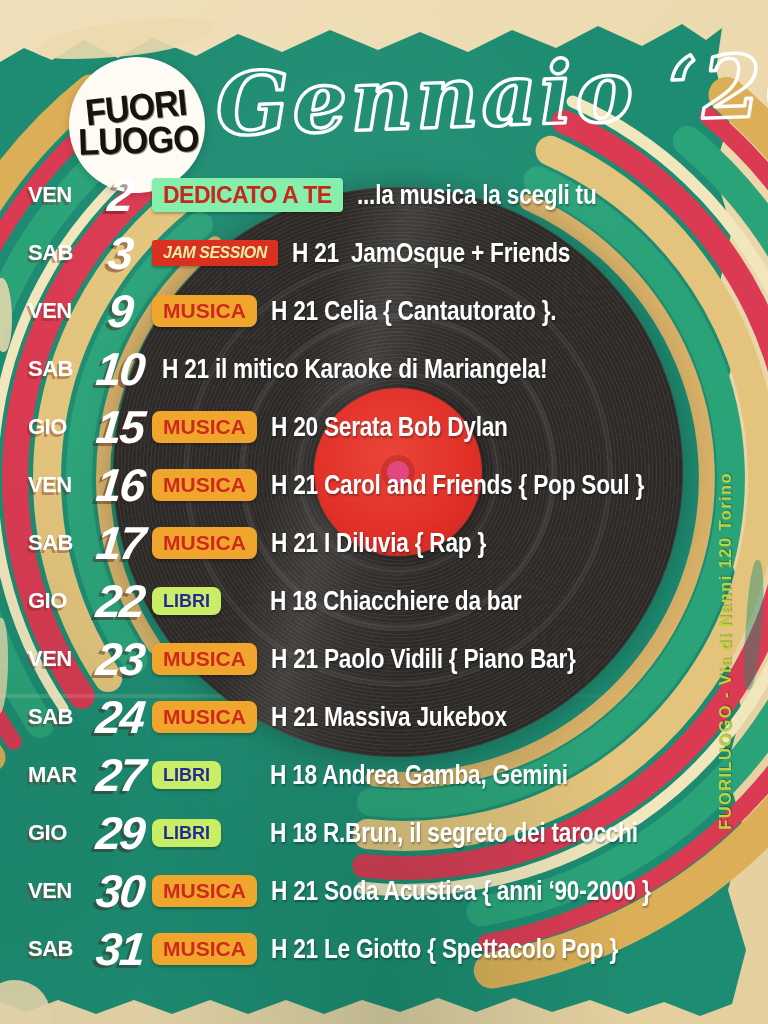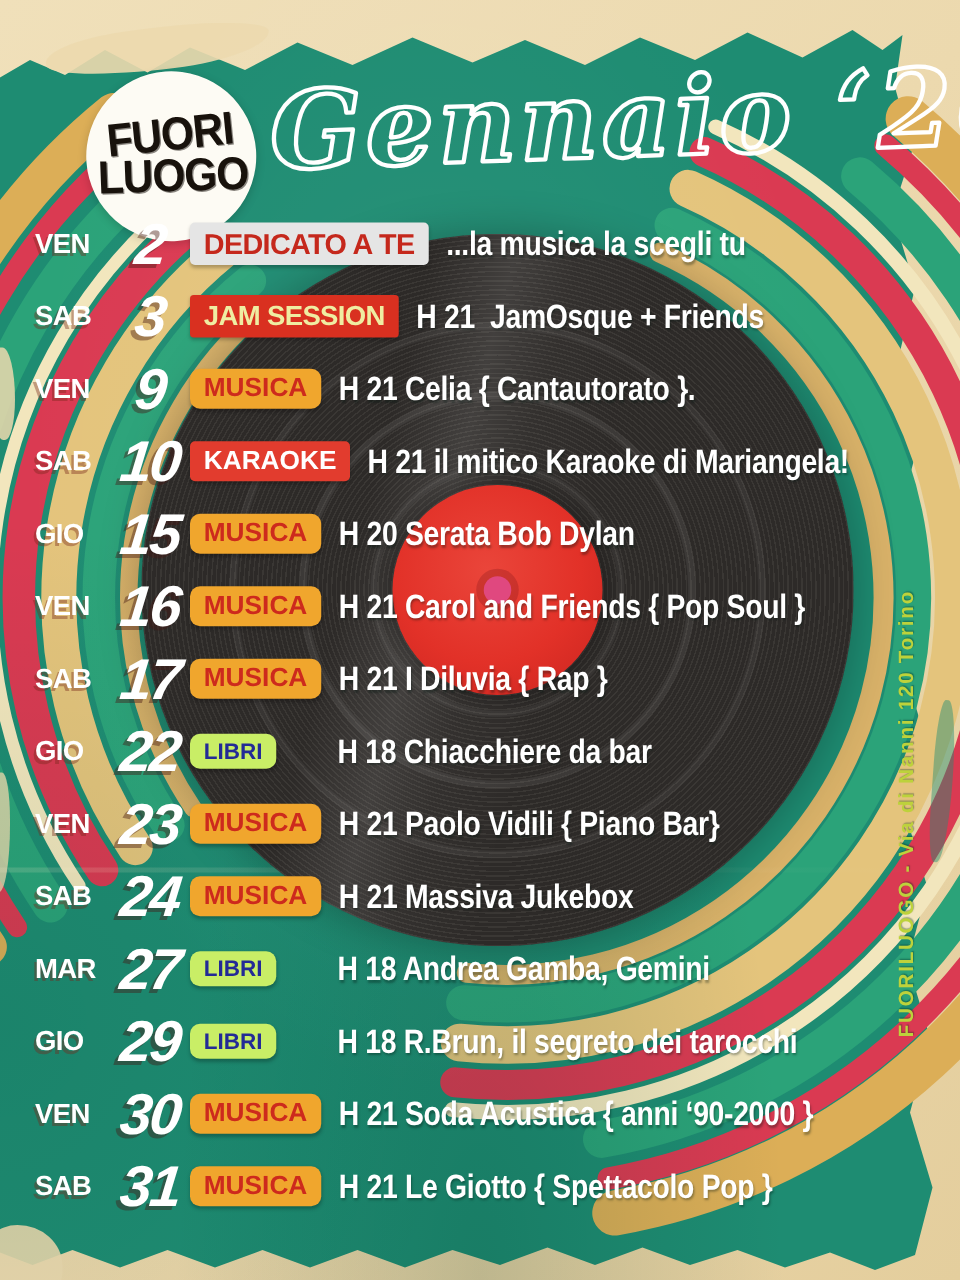--- a/index.html
+++ b/index.html
@@ -80,21 +80,21 @@
     width:56px;flex:0 0 56px;text-align:center;color:#fff;font-weight:bold;font-style:italic;font-size:46px;
     letter-spacing:-2px;transform:skewX(-6deg);
     text-shadow:-3px 3px 0 rgba(70,25,18,0.42);
   }
   .badge-cell{flex:0 0 auto;min-width:104px;display:flex;margin-left:4px;}
   .badge{
     display:inline-block;font-weight:bold;padding:4px 11px;border-radius:5px;
     box-shadow:0 2px 3px rgba(0,0,0,0.25);line-height:1.15;
   }
   .b-dedicato{font-size:23px;border-radius:4px;letter-spacing:-0.5px;}
-  .b-jam{font-size:22px;border-radius:3px;letter-spacing:-0.5px;}
+  .b-jam{font-size:16px;border-radius:3px;letter-spacing:-0.5px;font-style:italic;}
   .b-musica{font-size:21px;border-radius:8px;letter-spacing:0;}
   .b-karaoke{font-size:21px;border-radius:4px;letter-spacing:0;}
   .b-libri{font-size:18px;border-radius:8px;letter-spacing:0;}
   .desc{
     display:inline-block;margin-left:14px;color:#fff;font-weight:bold;font-size:27px;
     letter-spacing:-0.3px;white-space:pre;transform:scaleX(0.84);transform-origin:left center;
     text-shadow:1px 2px 2px rgba(0,20,15,0.35);
   }
 </style>
 </head>
@@ -149,21 +149,21 @@
   <text x="216" y="128" font-family="DejaVu Serif, serif" font-style="italic" font-weight="bold" font-size="86" letter-spacing="3" fill="none" stroke="#ffffff" stroke-width="3.4" stroke-linejoin="round" transform="rotate(-2 420 100)">Gennaio ‘26</text>
 </svg>
 
 <div class="side-text">FUORILUOGO - Via di Nanni 120 Torino</div>
 
 <div class="events">
   <div class="event-row">
     <span class="day">VEN</span>
     <span class="date">2</span>
     <span class="badge-cell">
-      <span class="badge b-dedicato" style="background: #e5e5e5; color: rgb(197, 40, 28);">DEDICATO A TE</span>
+      <span class="badge b-dedicato" style="background: #86efac; color: rgb(197, 40, 28);">DEDICATO A TE</span>
     </span>
     <span class="desc">...la musica la scegli tu</span>
   </div>
 
   <div class="event-row">
     <span class="day">SAB</span>
     <span class="date">3</span>
     <span class="badge-cell">
       <span class="badge b-jam" style="background: rgb(217, 48, 32); color: rgb(239, 237, 162);">JAM SESSION</span>
     </span>
@@ -175,23 +175,20 @@
     <span class="date">9</span>
     <span class="badge-cell">
       <span class="badge b-musica" style="background: rgb(240, 166, 45); color: rgb(205, 42, 29);">MUSICA</span>
     </span>
     <span class="desc">H 21 Celia { Cantautorato }.</span>
   </div>
 
   <div class="event-row">
     <span class="day">SAB</span>
     <span class="date">10</span>
-    <span class="badge-cell">
-      <span class="badge b-karaoke" style="background: rgb(226, 60, 46); color: rgb(255, 255, 255);">KARAOKE</span>
-    </span>
     <span class="desc">H 21 il mitico Karaoke di Mariangela!</span>
   </div>
 
   <div class="event-row">
     <span class="day">GIO</span>
     <span class="date">15</span>
     <span class="badge-cell">
       <span class="badge b-musica" style="background: rgb(240, 166, 45); color: rgb(205, 42, 29);">MUSICA</span>
     </span>
     <span class="desc">H 20 Serata Bob Dylan</span>

